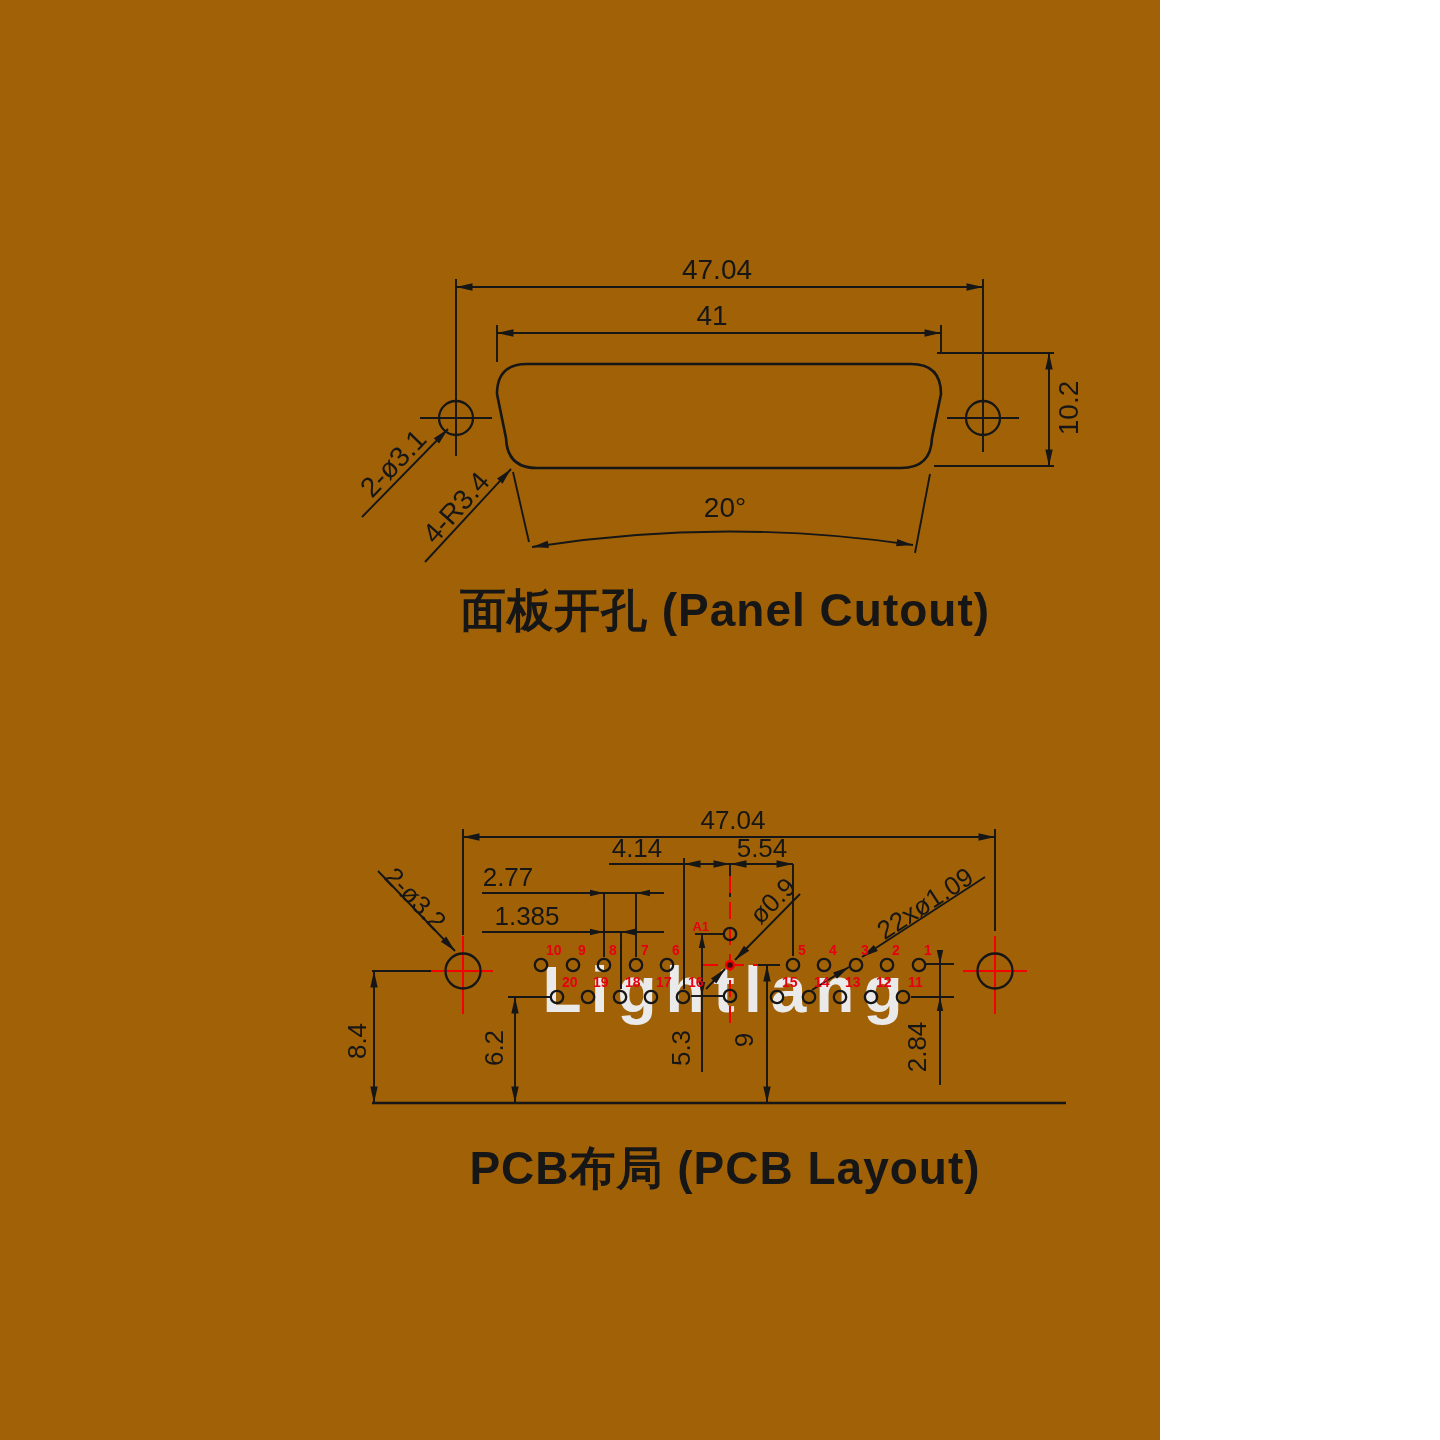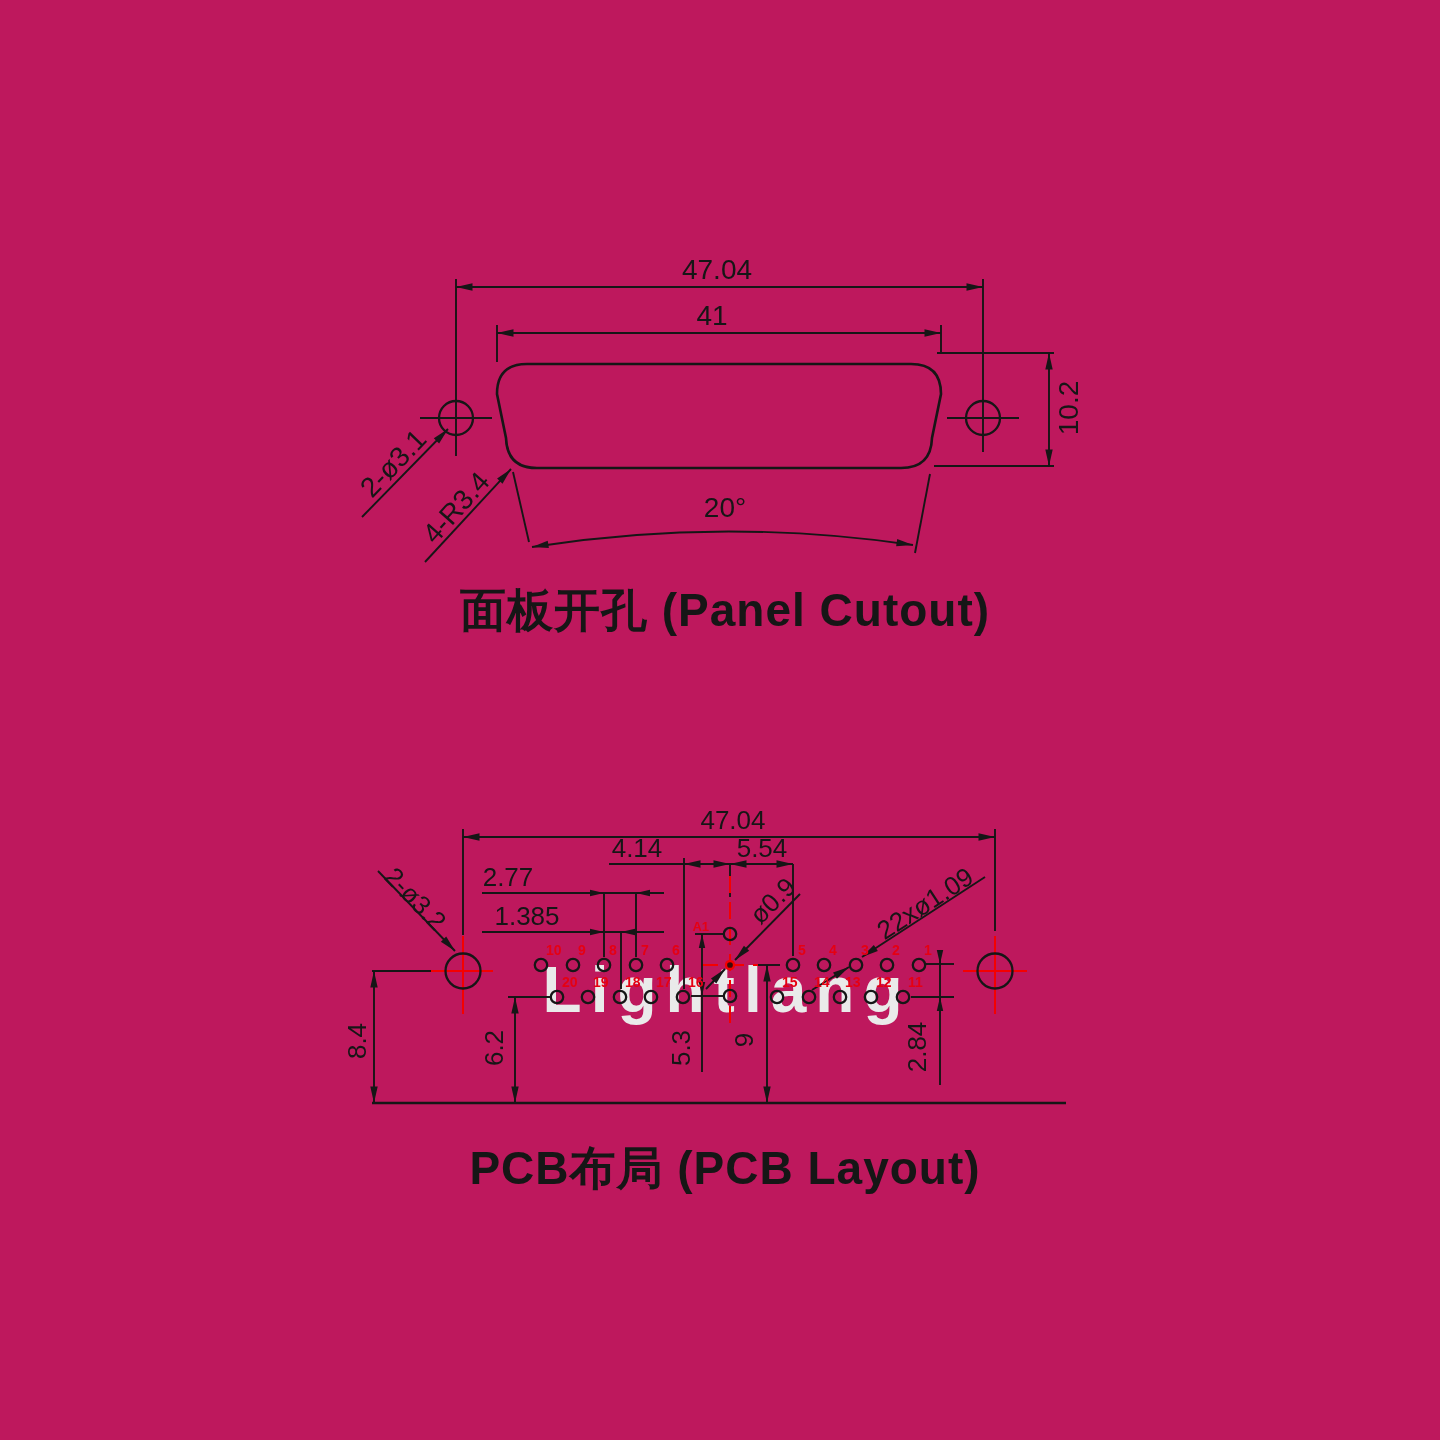--- a/index.html
+++ b/index.html
@@ -1,16 +1,16 @@
 <!DOCTYPE html>
 <html><head>
 <meta charset="utf-8">
 <style>
   html,body{margin:0;padding:0;background:#ffffff;}
-  .canvas{width:1440px;height:1440px;position:relative;background:#be185d;font-family:"Liberation Sans",sans-serif;}
+  .canvas{width:1160px;height:1440px;position:relative;background:#a16207;font-family:"Liberation Sans",sans-serif;}
   svg{display:block;}
   svg text{fill:#161616;font-family:"Liberation Sans",sans-serif;}
   .ln{stroke:#161616;stroke-width:1.9;fill:none;stroke-linecap:butt;}
   .thick{stroke:#161616;stroke-width:2.6;fill:none;}
   .edge{stroke:#161616;stroke-width:2.4;fill:none;}
   .circ{stroke:#161616;stroke-width:2.3;fill:none;}
   .redln{stroke:#f50000;stroke-width:2;fill:none;}
   .reddash{stroke:#f50000;stroke-width:2;fill:none;stroke-dasharray:17 9;}
   .arr{fill:#161616;stroke:none;}
   .t28{font-size:28px;}

